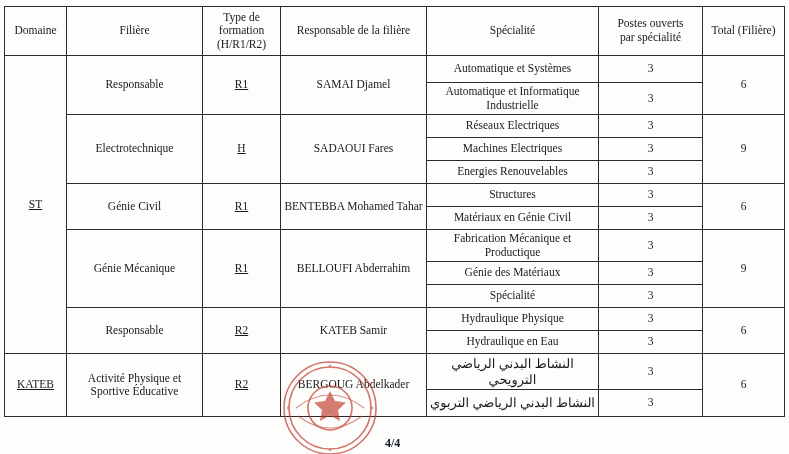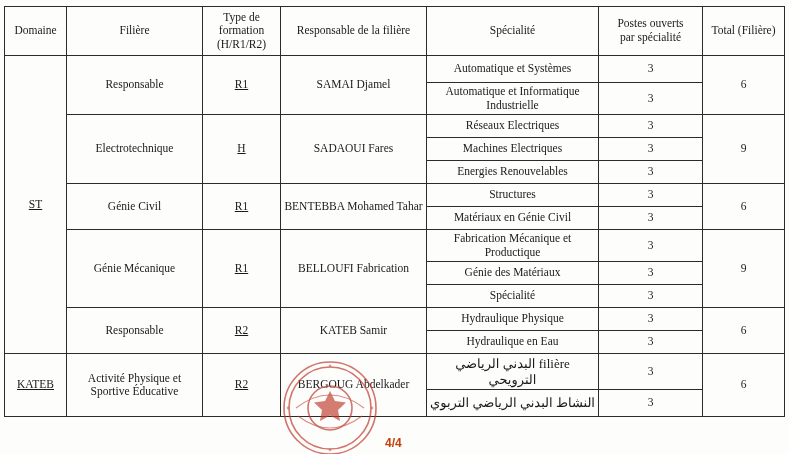--- a/index.html
+++ b/index.html
@@ -87,22 +87,22 @@
     pointer-events: none;
     opacity: 0.82;
   }
   #stamp svg { display: block; }
 
   #page-number {
     position: absolute;
     left: 385px;
     top: 436px;
     font-size: 12px;
-    font-family: Liberation Sans, sans-serif;
-    color: #c2410c;
+    font-family: Liberation Serif, serif;
+    color: #0f172a;
     font-weight: bold;
   }
   .two-line { white-space: normal; }
 </style>
 </head>
 <body>
 
 <div id="sheet">
 
   <table class="grid">
@@ -175,21 +175,21 @@
         <td class="total-cell" rowspan="2">6</td>
       </tr>
       <tr class="row-h-1">
         <td class="spec-cell">Matériaux en Génie Civil</td>
         <td class="postes-cell">3</td>
       </tr>
 
       <tr class="row-h-2">
         <td class="filiere-cell" rowspan="3">Génie Mécanique</td>
         <td class="type-cell" rowspan="3">R1</td>
-        <td class="resp-cell" rowspan="3">BELLOUFI Fabrication</td>
+        <td class="resp-cell" rowspan="3">BELLOUFI Abderrahim</td>
         <td class="spec-cell two-line">Fabrication Mécanique et Productique</td>
         <td class="postes-cell">3</td>
         <td class="total-cell" rowspan="3">9</td>
       </tr>
       <tr class="row-h-1">
         <td class="spec-cell">Génie des Matériaux</td>
         <td class="postes-cell">3</td>
       </tr>
       <tr class="row-h-1">
         <td class="spec-cell">Spécialité</td>
@@ -207,21 +207,21 @@
       <tr class="row-h-1">
         <td class="spec-cell">Hydraulique en Eau</td>
         <td class="postes-cell">3</td>
       </tr>
 
       <tr class="row-h-2">
         <td class="domain-cell" rowspan="2">KATEB</td>
         <td class="filiere-cell two-line" rowspan="2">Activité Physique et Sportive Éducative</td>
         <td class="type-cell" rowspan="2">R2</td>
         <td class="resp-cell" rowspan="2">BERGOUG Abdelkader</td>
-        <td class="spec-cell ar">filière البدني الرياضي الترويحي</td>
+        <td class="spec-cell ar">النشاط البدني الرياضي الترويحي</td>
         <td class="postes-cell">3</td>
         <td class="total-cell" rowspan="2">6</td>
       </tr>
       <tr class="row-h-2">
         <td class="spec-cell ar">النشاط البدني الرياضي التربوي</td>
         <td class="postes-cell">3</td>
       </tr>
     </tbody>
   </table>
 

